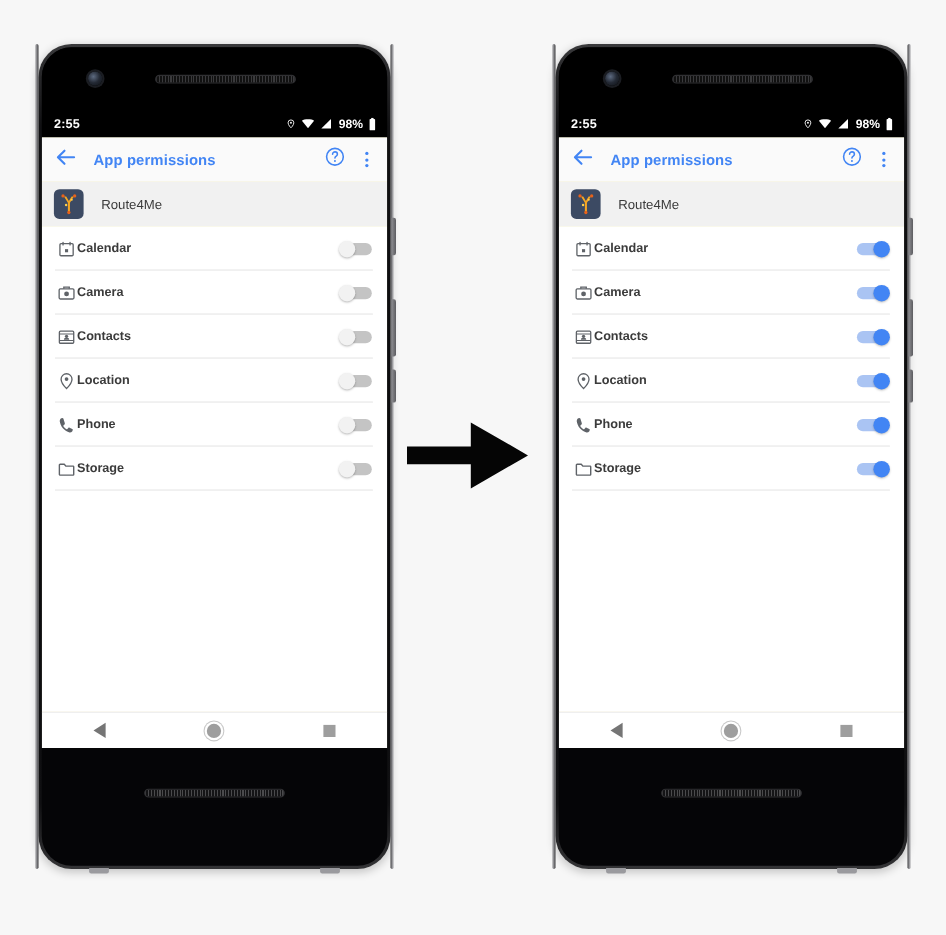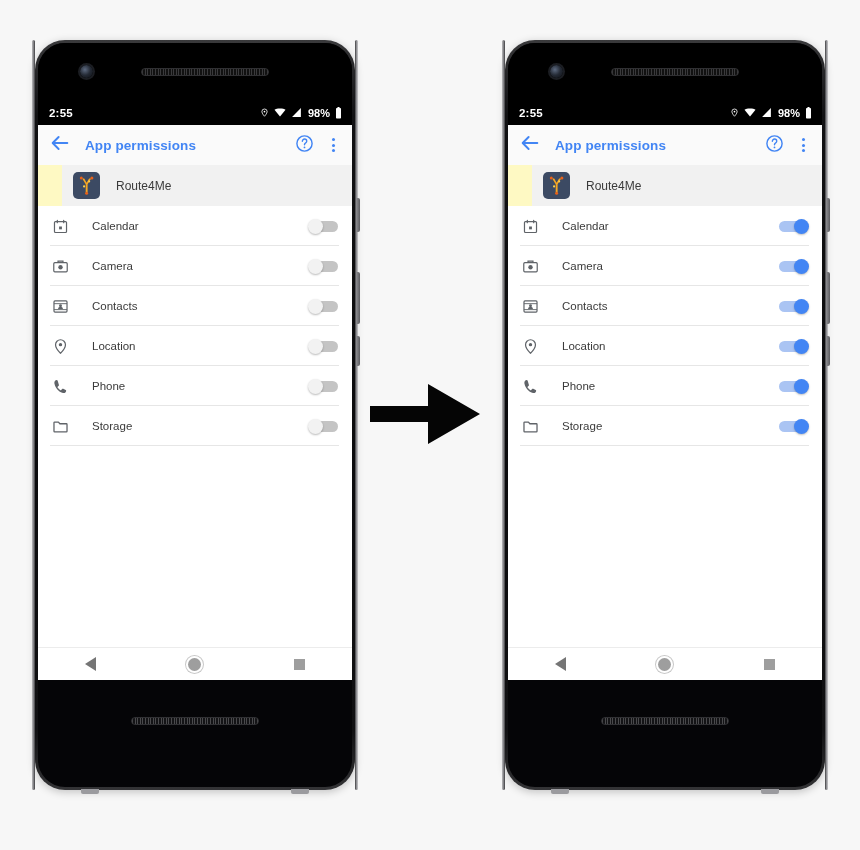--- a/index.html
+++ b/index.html
@@ -171,21 +171,20 @@
   }
 
   
   .app-row {
     height: 41px;
     background: #f1f1f1;
     display: flex;
     align-items: center;
     padding-left: 11px;
     flex-shrink: 0;
-    margin-left: 24px;
   }
   .app-icon {
     width: 27px; height: 27px;
     border-radius: 5px;
     background: #3c4a63;
     position: relative;
     flex-shrink: 0;
   }
   .app-icon svg { position: absolute; top: 0; left: 0; }
   .app-name {
@@ -212,24 +211,24 @@
     background: #e6e6e6;
   }
   .perm-icon {
     width: 20px; height: 20px;
     flex-shrink: 0;
     display: flex;
     align-items: center;
     justify-content: center;
   }
   .perm-label {
-    margin-left: 22px;
     font-size: 11.5px;
     color: #3b3b3b;
     flex: 1;
+    font-weight: bold;
   }
 
   
   .toggle {
     position: relative;
     width: 31px;
     height: 14px;
     flex-shrink: 0;
     cursor: pointer;
   }

